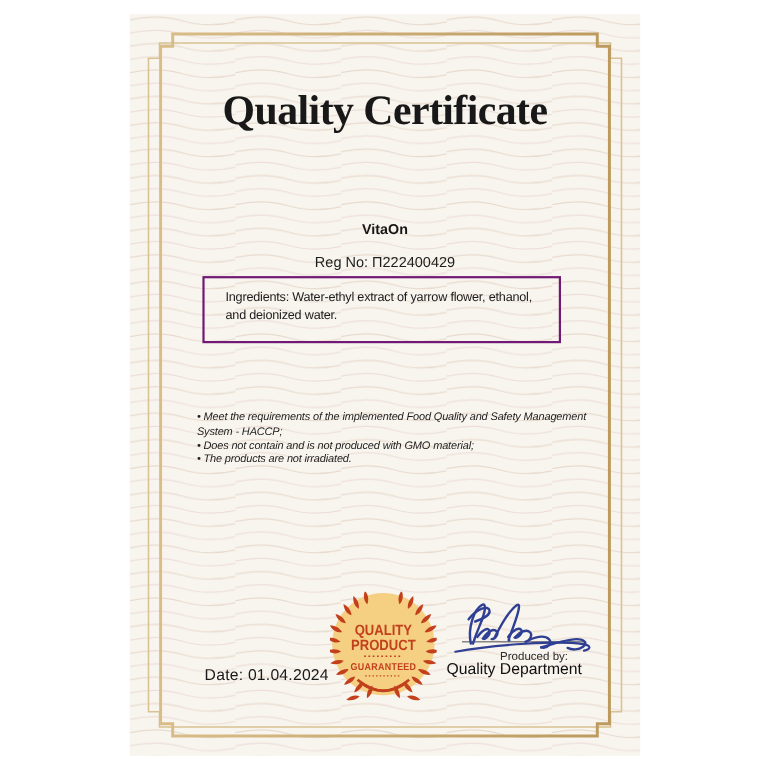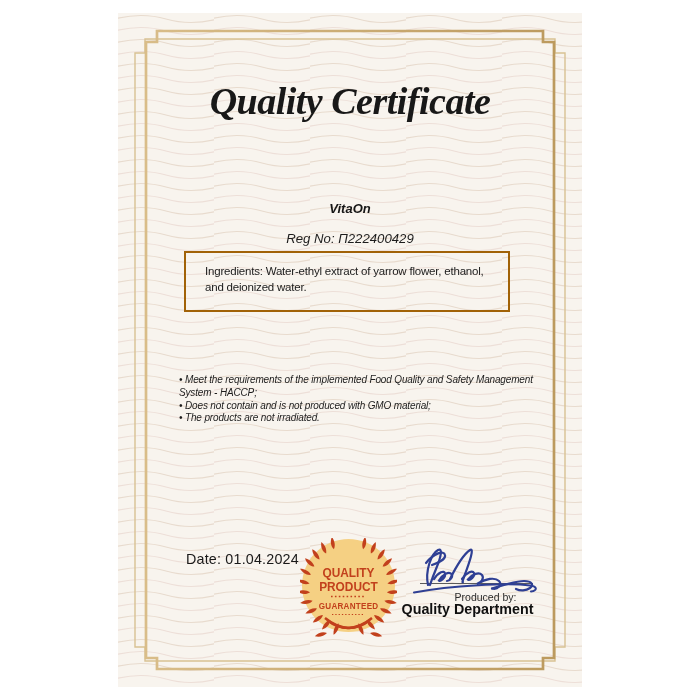--- a/index.html
+++ b/index.html
@@ -6,51 +6,51 @@
   .stage {
     position:relative; width:700px; height:700px; background:#ffffff;
     font-family:"Liberation Sans", sans-serif; overflow:hidden;
   }
   .paper {
     position:absolute; left:118px; top:13px; width:464px; height:674px;
     background:#f8f4ee;
   }
   .bg { position:absolute; left:0; top:0; }
   .abs { position:absolute; }
-  .center { left:0; width:100%; text-align:center; white-space:nowrap;font-style:italic; }
+  .center { left:0; width:100%; text-align:center; white-space:nowrap; }
 
   .title {
     top:66px; margin:0; font-family:"Liberation Serif", serif;
     font-weight:700; font-size:38px; letter-spacing:-0.5px; color:#181818;
   }
   .subtitle { top:124px; font-size:12.3px; color:#252525; }
   .product  { top:188px; font-size:13px; font-weight:700; color:#161616; }
   .regno    { top:218px; font-size:13.2px; color:#1d1d1d; }
 
   .ingbox {
     left:66px; top:238px; width:326px; height:61px; box-sizing:border-box;
-    border:2px solid #a16207; padding:10px 10px 0 19px;
+    border:2px solid #701a75; padding:10px 10px 0 19px;
     font-size:11.5px; letter-spacing:-0.2px; line-height:16px; color:#1b1b1b;
     text-align:left; background:transparent;
   }
   .excl { top:304px; font-size:12.3px; color:#202020; }
 
   .reqs { left:61px; top:361px; width:356px; text-align:left; }
   .req  { font-size:10px; line-height:12.8px; letter-spacing:-0.15px; color:#1c1c1c;font-style:italic; }
   .req::before { content:"\2022  "; }
 
-  .date { left:68px; top:538px; font-size:14.3px; font-weight:500;
+  .date { left:68px; top:593px; font-size:14.3px; font-weight:500;
           letter-spacing:0.2px; color:#191919; white-space:nowrap; }
 
   .badge { left:182px; top:525px; }
   .sig   { left:294px; top:528px; }
   .prodby { left:277px; top:578px; width:145px; text-align:center;
             font-size:10.5px; color:#2c2c2c; white-space:nowrap;padding-left:18px; }
   .dept   { left:266px; top:588px; width:167px; text-align:center;
-            font-size:14.3px; font-weight:700; color:#101010; white-space:nowrap; }
+            font-size:14.3px; font-weight:400; color:#101010; white-space:nowrap; }
 
   .badge-word { font-family:"Liberation Sans", sans-serif; font-weight:700; }
 </style>
 </head>
 <body>
 
 <div class="stage">
   <div class="paper">
 
     <svg class="bg" width="464" height="674" viewBox="0 0 464 674">

